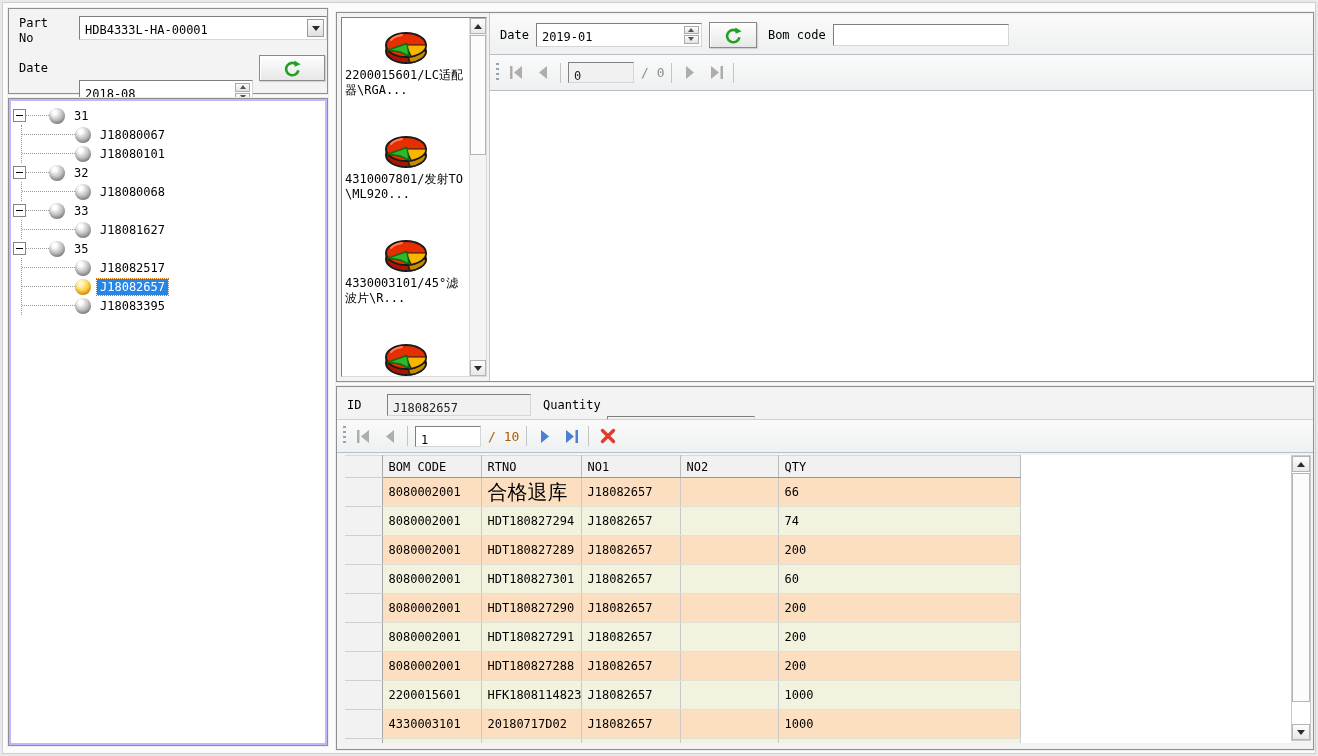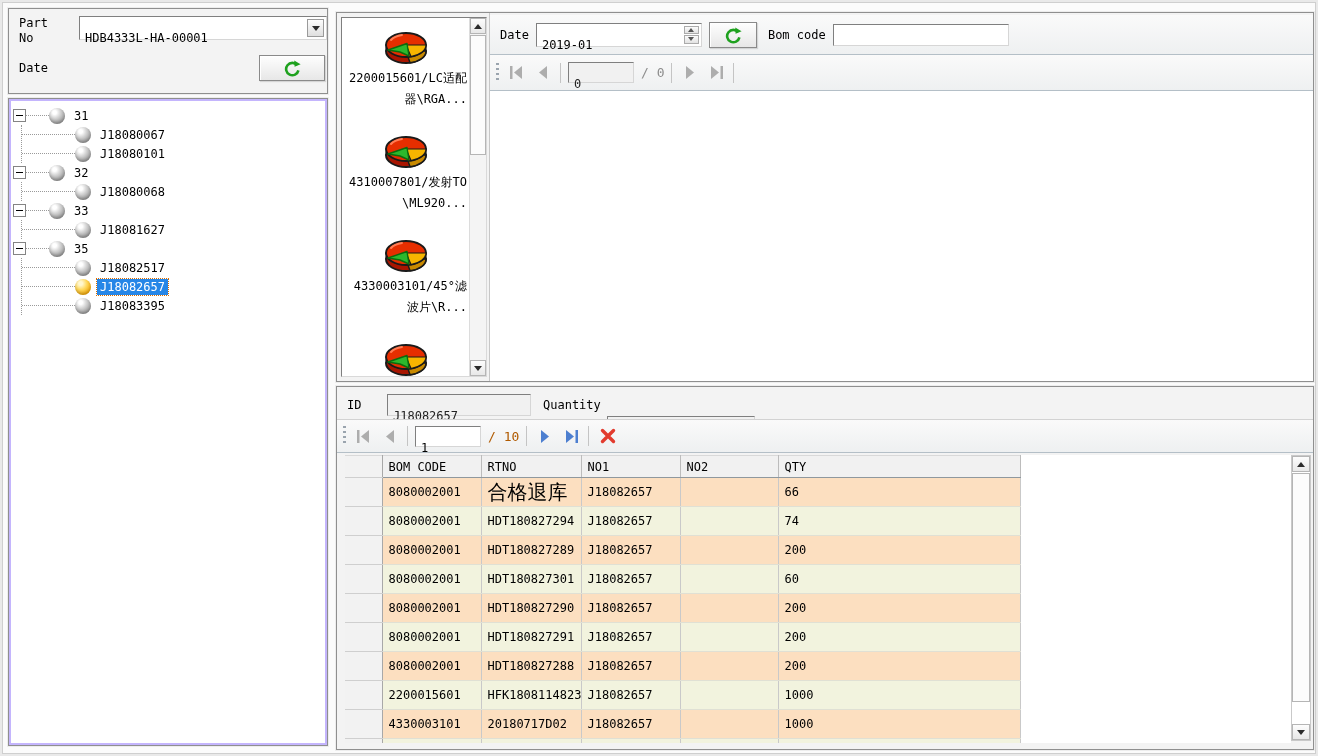--- a/index.html
+++ b/index.html
@@ -8,21 +8,21 @@
     font-family:"DejaVu Sans Mono","DejaVu Sans",monospace;
     font-size:12px; color:#000; background:#f7f7f7; position:relative; overflow:hidden;
   }
   #window { position:absolute; inset:0; border:2px solid #e9e9e9; outline:1px solid #cfcfcf; outline-offset:-3px; background:#fbfbfb; }
 
   .panel { position:absolute; background:#c4b5fd; border:1px solid #8f8f8f; box-shadow:0 0 0 1px #ededed; }
   .graybg { background:#f3f3f3; }
 
   
   .field { position:relative; border:1px solid; border-color:#7f7f7f #d6d6d6 #d6d6d6 #7f7f7f; background:#fff; }
-  .field input { position:absolute; inset:1px; border:0; outline:0; background:transparent; font:inherit; padding:12px 4px; width:calc(100% - 2px);margin-top:8px; }
+  .field input { position:absolute; inset:1px; border:0; outline:0; background:transparent; font:inherit; padding:12px 4px; width:calc(100% - 2px); }
   .field.dis { background:#f1f1f1; }
   .field.dis input { color:#222; }
   .lbl { position:absolute; line-height:15px; white-space:pre-line; }
 
   .combo-btn { position:absolute; top:2px; right:2px; bottom:2px; width:17px;
     background:linear-gradient(#fdfdfd,#dfdfdf); border:1px solid #9a9a9a;
     display:flex; align-items:center; justify-content:center; }
   .arr-down { width:0; height:0; border-left:4px solid transparent; border-right:4px solid transparent; border-top:5px solid #2b2b2b; }
 
   .spin { position:absolute; top:2px; right:2px; bottom:2px; width:15px; display:flex; flex-direction:column; }
@@ -50,21 +50,21 @@
   .tlabel { margin-left:6px; padding:1px 3px; }
   .tlabel.sel { background:#2586e7; color:#fff; outline:1px dotted #d86b00; }
   .tchildren { margin-left:8px; border-left:1px dotted #9a9a9a; }
 
   
   .icon-list { position:absolute; left:4px; top:4px; width:146px; bottom:4px;
     border:1px solid; border-color:#7f7f7f #d9d9d9 #d9d9d9 #7f7f7f; background:#fff; overflow:hidden; }
   .icon-items { position:absolute; left:0; top:0; right:17px; bottom:0; overflow:hidden; }
   .icon-item { height:104px; padding-top:8px; }
   .icon-item .pie { display:block; margin:0 auto; width:48px; height:40px; }
-  .icon-label { padding:2px 2px 0 3px; line-height:21px; word-break:break-all;text-align:right; }
+  .icon-label { padding:2px 2px 0 3px; line-height:15px; word-break:break-all; }
 
   
   .vscroll { position:absolute; top:0; right:0; bottom:0; width:17px; background:#f4f4f4; border-left:1px solid #dcdcdc; }
   .sbtn { position:absolute; left:0; right:0; height:16px; background:linear-gradient(#fdfdfd,#e8e8e8); border:1px solid #b5b5b5; display:flex; align-items:center; justify-content:center; }
   .sbtn.up { top:0; } .sbtn.down { bottom:0; }
   .sb-arr-up { width:0; height:0; border-left:4px solid transparent; border-right:4px solid transparent; border-bottom:5px solid #2b2b2b; }
   .sb-arr-down { width:0; height:0; border-left:4px solid transparent; border-right:4px solid transparent; border-top:5px solid #2b2b2b; }
   .sthumb { position:absolute; left:0; right:0; background:#fcfcfc; border:1px solid #b5b5b5; }
 
   
@@ -128,20 +128,31 @@
   <div class="panel graybg" style="left:6px;top:6px;width:320px;height:86px;">
     <div class="lbl" style="left:10px;top:7px;width:54px;">Part
 No</div>
     <div class="field" style="left:70px;top:7px;width:248px;height:24px;">
       <input value="HDB4333L-HA-00001" style="">
       <div class="combo-btn">
           <span class="arr-down"></span>
         </div>
     </div>
     <div class="lbl" style="left:10px;top:52px;">Date</div>
+    <div class="field" style="left:70px;top:47px;width:174px;height:24px;">
+      <input value="2018-08" style="">
+      <div class="spin">
+        <div class="spin-btn">
+            <span class="arr-up-s"></span>
+          </div>
+        <div class="spin-btn">
+            <span class="arr-down-s"></span>
+          </div>
+      </div>
+    </div>
     <div class="btn3d" style="left:250px;top:46px;width:66px;height:26px;">
       <svg class="refresh-svg" width="20" height="18" viewBox="0 0 20 18">
           <use href="#refresh-arrow"></use>
         </svg>
     </div>
   </div>
 
   <div class="panel" style="left:6px;top:96px;width:320px;height:648px;">
     <div class="tree">
 

